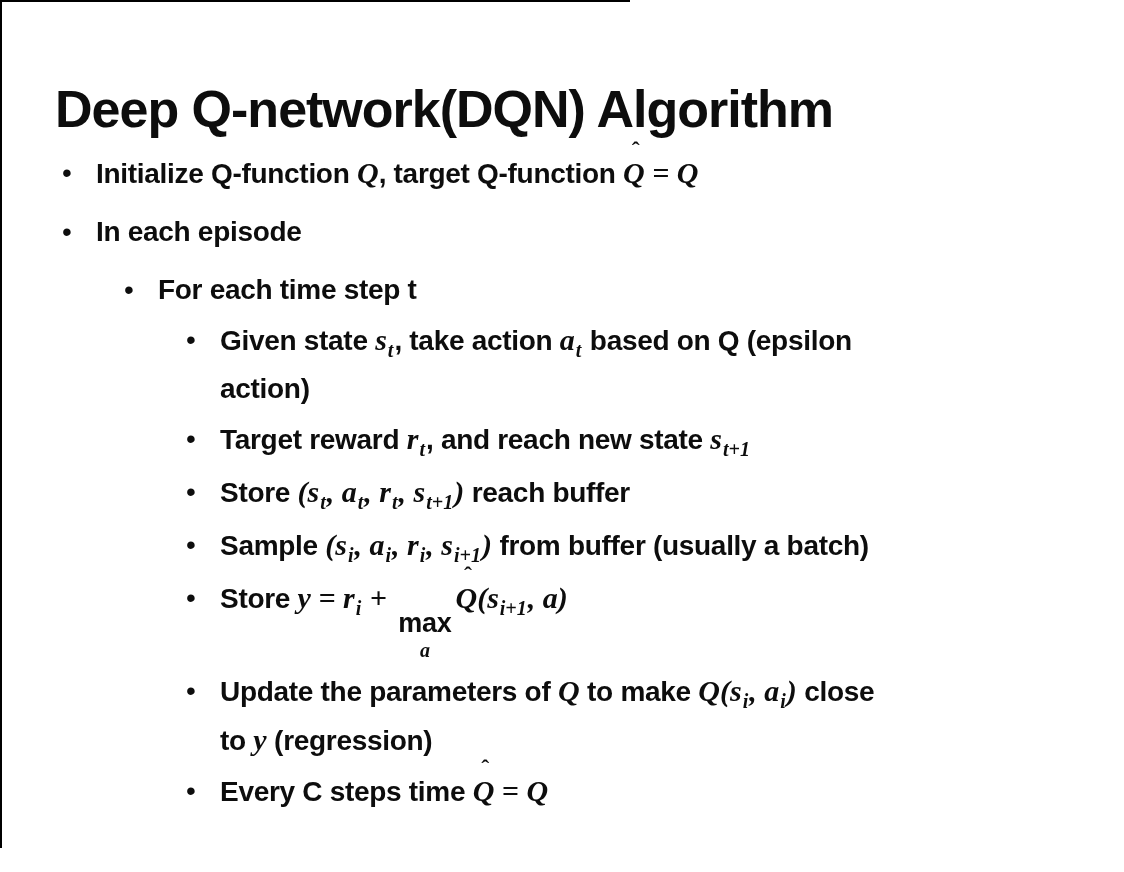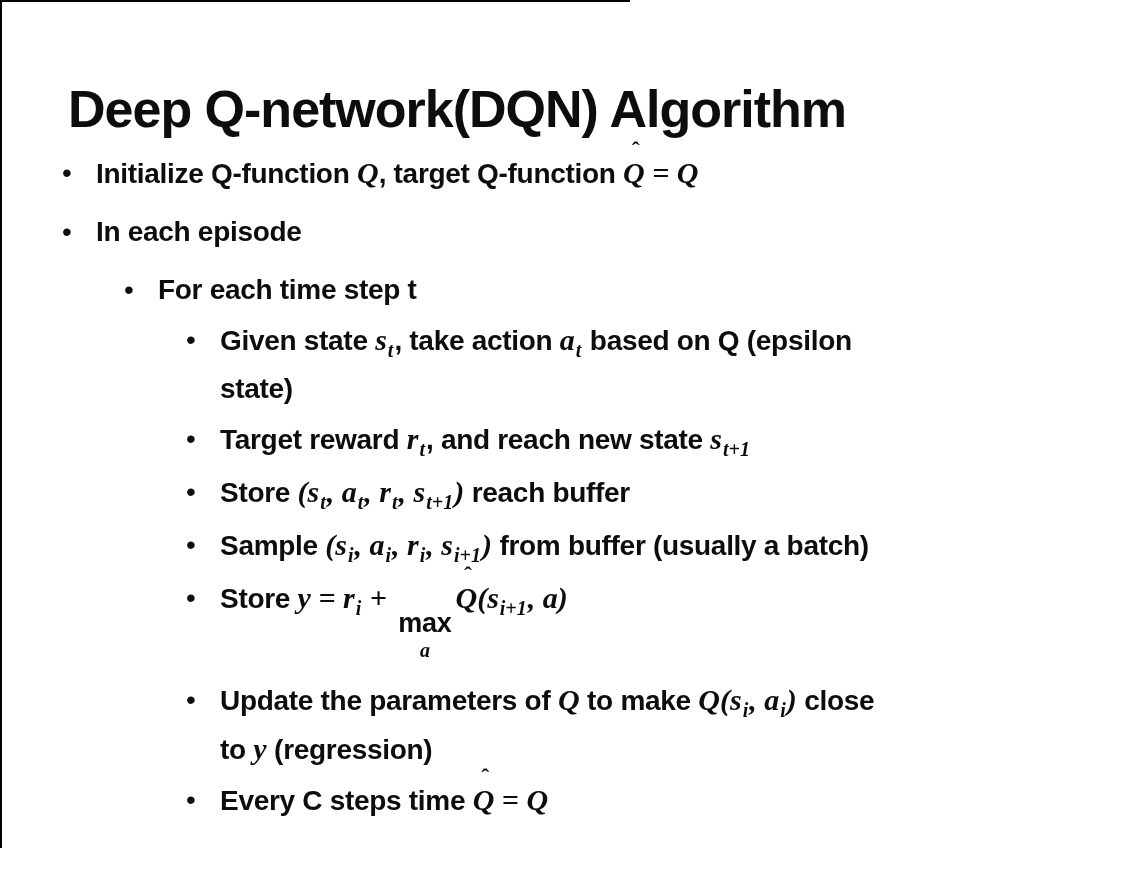--- a/index.html
+++ b/index.html
@@ -15,21 +15,21 @@
   .border-left {
     position: absolute; left: 0; top: 0;
     width: 2px; height: 848px; background: #000;
   }
   .border-top {
     position: absolute; left: 0; top: 0;
     width: 630px; height: 2px; background: #000;
   }
   .title {
     position: absolute;
-    left: 68px; top: 44px;
+    left: 55px; top: 44px;
     font-size: 52px;
     font-weight: 700;
     letter-spacing: -1px;
     white-space: nowrap;
   }
   .content {
     position: absolute;
     left: 62px; top: 150px;
     width: 1030px;
   }
@@ -77,21 +77,21 @@
     font-style: normal;
     font-size: 24px;
     line-height: 1;
   }
   .limop {
     display: inline-flex;
     flex-direction: column;
     align-items: center;
     vertical-align: -24px;
     line-height: 1;
-    margin: 13px 4px;
+    margin: 4px 4px;
   }
   .limop-base {
     font-family: "Liberation Sans", sans-serif;
     font-style: normal;
     font-size: 27px;
   }
   .limop-under {
     font-family: "Liberation Serif", serif;
     font-style: italic;
     font-size: 20px;
@@ -113,21 +113,21 @@
       <div class="bullet-row level1">
         <span class="marker">•</span>
         <div class="btext"><span class="txt">In each episode</span></div>
       </div>
       <div class="bullet-row level2">
         <span class="marker">•</span>
         <div class="btext"><span class="txt">For each time step t</span></div>
       </div>
       <div class="bullet-row level3">
         <span class="marker">•</span>
-        <div class="btext"><span class="txt">Given state </span><span class="math">s</span><span class="msub">t</span><span class="txt">, take action </span><span class="math">a</span><span class="msub">t</span><span class="txt"> based on Q (epsilon</span><br><span class="txt">state)</span></div>
+        <div class="btext"><span class="txt">Given state </span><span class="math">s</span><span class="msub">t</span><span class="txt">, take action </span><span class="math">a</span><span class="msub">t</span><span class="txt"> based on Q (epsilon</span><br><span class="txt">action)</span></div>
       </div>
       <div class="bullet-row level3">
         <span class="marker">•</span>
         <div class="btext"><span class="txt">Target reward </span><span class="math">r</span><span class="msub">t</span><span class="txt">, and reach new state </span><span class="math">s</span><span class="msub">t+1</span></div>
       </div>
       <div class="bullet-row level3">
         <span class="marker">•</span>
         <div class="btext"><span class="txt">Store </span><span class="math">(s</span><span class="msub">t</span><span class="math">, a</span><span class="msub">t</span><span class="math">, r</span><span class="msub">t</span><span class="math">, s</span><span class="msub">t+1</span><span class="math">)</span><span class="txt"> reach buffer</span></div>
       </div>
       <div class="bullet-row level3">

